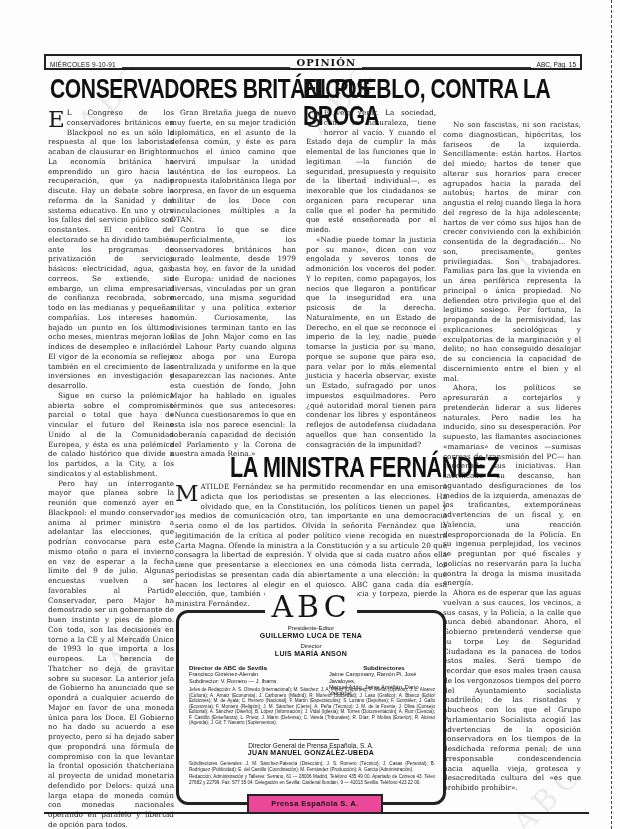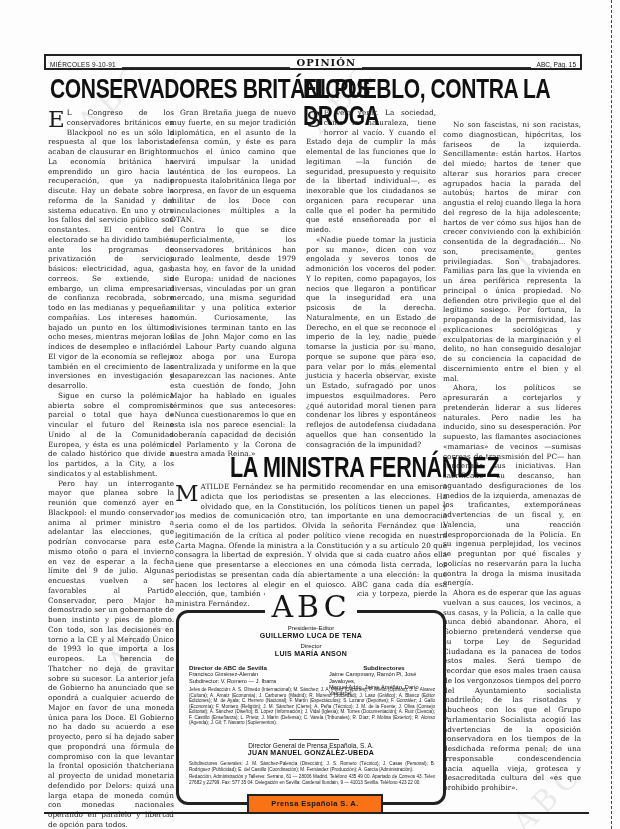--- a/index.html
+++ b/index.html
@@ -28,21 +28,21 @@
   .abcbox{position:absolute;left:176px;top:610px;width:270px;height:195px;border:3px solid #222;border-radius:12px;box-sizing:border-box;font-family:"Liberation Sans",sans-serif;}
   .abclogo{position:absolute;left:0;right:0;top:-22px;text-align:center;}
   .abclogo span{background:#fdfdfd;padding:0 6px;font-family:"DejaVu Serif",serif;font-size:30px;letter-spacing:4px;line-height:32px;}
   .mast{position:absolute;left:0;right:0;text-align:center;font-size:6px;line-height:7px;}
   .mast .nm{font-weight:bold;font-size:7px;letter-spacing:0.3px;}
   .lft{position:absolute;left:10px;top:52px;width:120px;font-size:5.6px;line-height:6.3px;}
   .rgt{position:absolute;left:150px;top:52px;width:110px;font-size:5.6px;line-height:6.3px;}
   .lbl{font-weight:bold;font-size:6.2px;}
   .fine{position:absolute;left:10px;width:246px;font-size:4.6px;line-height:5.5px;text-align:justify;color:#222;}
   .divider{position:absolute;left:110px;width:50px;border-top:1px solid #222;}
-  .pe{position:absolute;left:68px;bottom:-12px;width:132px;height:16px;border:2px solid #222;background:#f97316;text-align:center;font-size:7.5px;line-height:15px;font-weight:bold;letter-spacing:0.4px;}
+  .pe{position:absolute;left:68px;bottom:-12px;width:132px;height:16px;border:2px solid #222;background:#ec4899;text-align:center;font-size:7.5px;line-height:15px;font-weight:bold;letter-spacing:0.4px;}
   .watermark{position:absolute;font-family:"DejaVu Serif",serif;font-size:30px;color:rgba(0,0,0,0.08);transform:rotate(-45deg);pointer-events:none;letter-spacing:6px;}
   .bottomrule{position:absolute;left:44px;top:812px;width:545px;border-top:2px solid #222;}
 </style>
 </head>
 <body>
 
 <div class="page">
 
   <div class="rightedge"></div>
 

